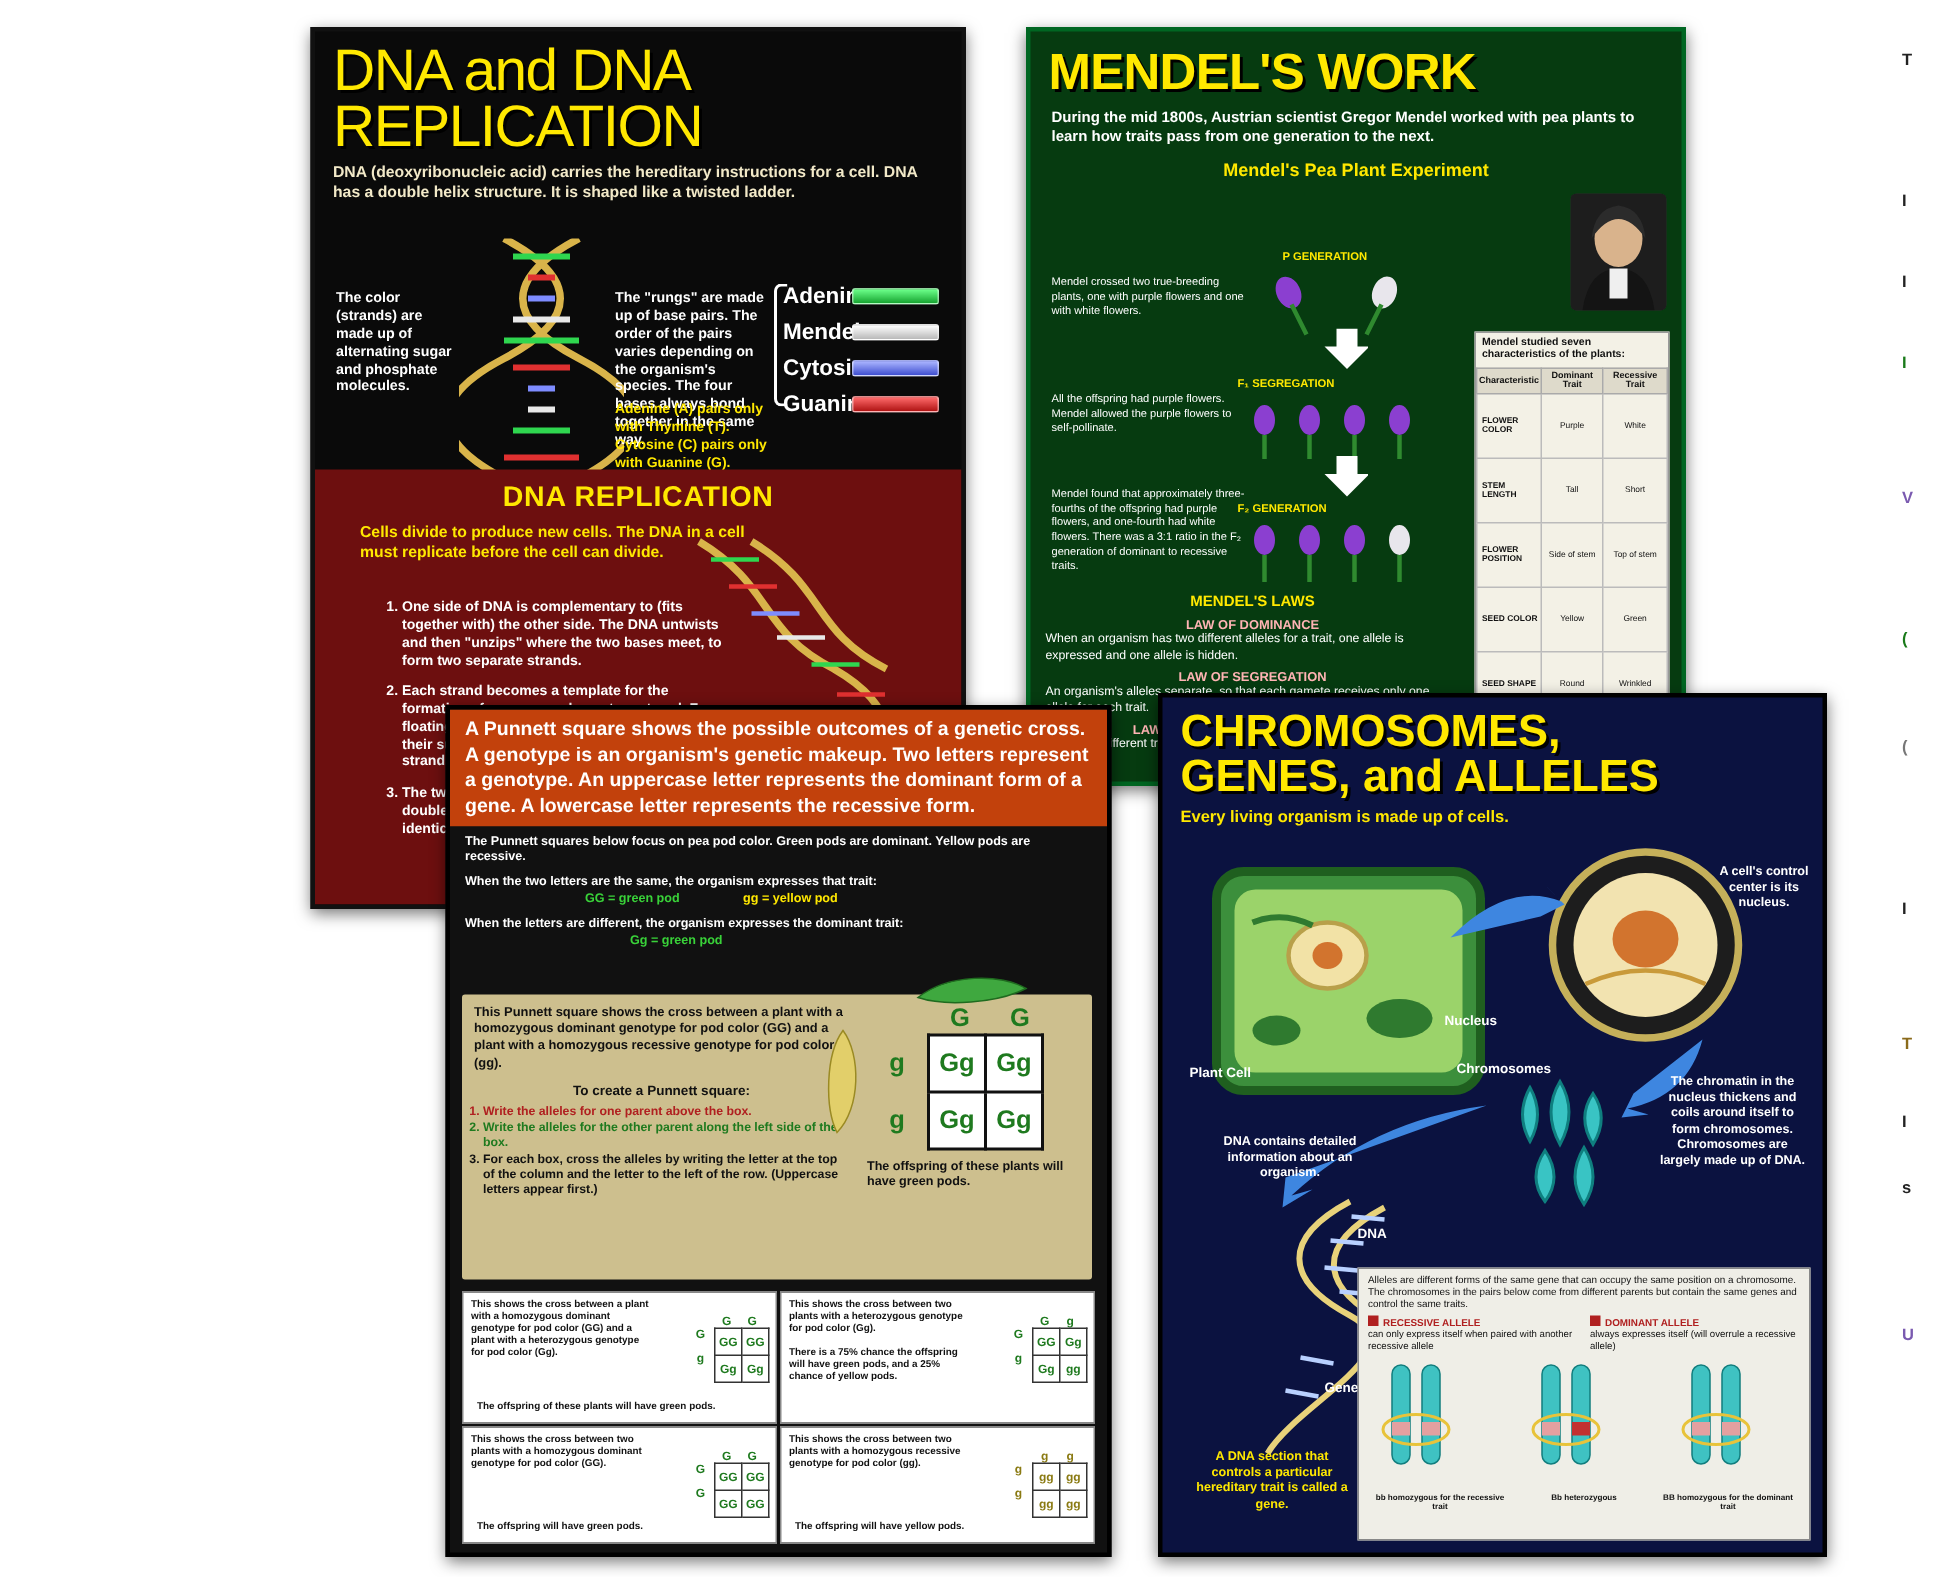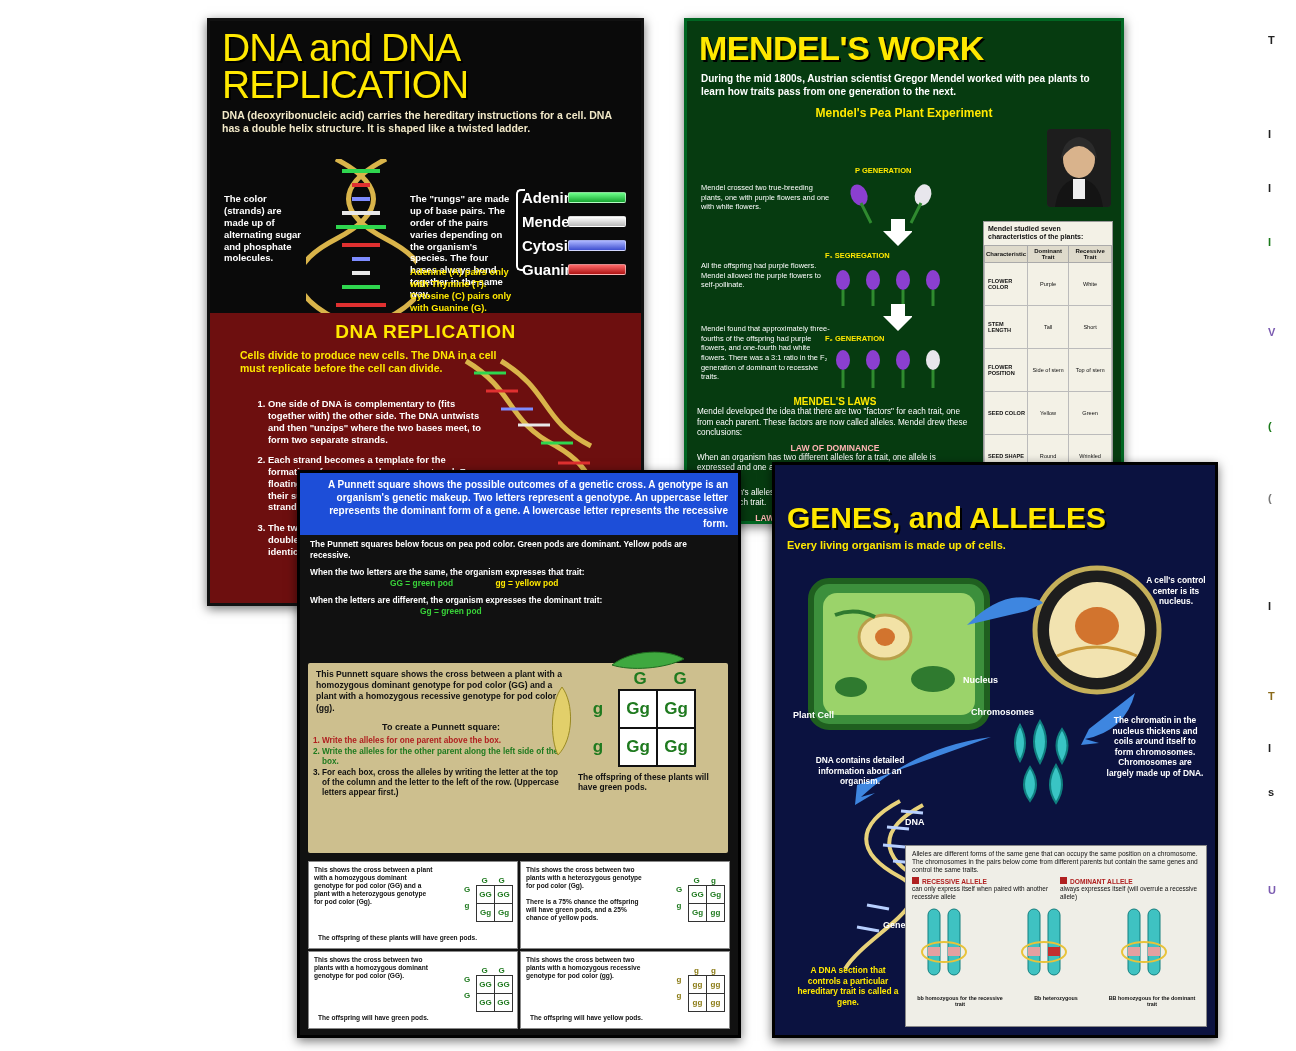--- a/index.html
+++ b/index.html
@@ -41,21 +41,21 @@
   #mendel .tablebox .cap{font-size:7px;font-weight:bold;color:#111;padding:3px 4px;line-height:1.2;}
   #mendel table{width:100%;border-collapse:collapse;font-size:6px;}
   #mendel th{background:#dedacb;border:1px solid #aaa;color:#111;font-size:6px;padding:2px 1px;}
   #mendel td{border:1px solid #bbb;color:#111;font-size:5.6px;padding:6px 1px;text-align:center;vertical-align:middle;height:30px;}
   #mendel td.rh{font-weight:bold;text-align:left;padding-left:3px;width:34px;}
   .portrait{position:absolute;right:10px;top:108px;width:64px;height:78px;border-radius:4px;background:#2b2b2b;overflow:hidden;}
 
   
   #punnett{left:297px;top:470px;width:438px;height:562px;background:#111;border:3px solid #000;}
   #punnett .title{color:#ffe800;font-weight:bold;font-size:33px;padding:6px 0 0 8px;letter-spacing:-1px;text-shadow:2px 2px 0 #000;}
-  #punnett .band{background:#1d4ed8;color:#fff;font-size:10px;font-weight:bold;line-height:1.3;padding:5px 10px;text-align:right;}
+  #punnett .band{background:#c2410c;color:#fff;font-size:13px;font-weight:bold;line-height:1.3;padding:5px 10px;}
   #punnett .band2{background:#111;color:#fff;font-size:8.4px;font-weight:bold;line-height:1.3;padding:4px 10px 2px 10px;}
   #punnett .khaki{position:absolute;left:8px;top:190px;width:420px;height:190px;background:#cdbf8e;border-radius:2px;}
   #punnett .khaki .txt{color:#111;font-size:8.6px;font-weight:bold;line-height:1.3;padding:6px 8px;width:250px;}
   #punnett ol{margin:2px 0 0 14px;padding:0;}
   #punnett ol li{margin-bottom:1px;}
   .sq{border-collapse:collapse;}
   .sq td{border:2px solid #111;width:34px;height:34px;text-align:center;font-weight:bold;font-size:17px;color:#1f7a1f;background:#fff;}
   .minibox{position:absolute;background:#fff;border:1px solid #888;}
   .minibox .t{font-size:6.6px;color:#111;font-weight:bold;line-height:1.22;padding:4px 5px;}
   .msq{border-collapse:collapse;}
@@ -226,21 +226,20 @@
       <g stroke="#2f8a2f" stroke-width="3">
           <path d="M16 24 v18"></path>
           <path d="M46 24 v18"></path>
           <path d="M76 24 v18"></path>
           <path d="M106 24 v18"></path>
         </g>
     </svg>
 
     <div class="laws">
       <div class="lawhdr">MENDEL'S LAWS</div>
-      <div class="lawtxt">Mendel developed the idea that there are two "factors" for each trait, one from each parent. These factors are now called alleles. Mendel drew these conclusions:</div>
       <div class="lawsub">LAW OF DOMINANCE</div>
       <div class="lawtxt">When an organism has two different alleles for a trait, one allele is expressed and one allele is hidden.</div>
       <div class="lawsub">LAW OF SEGREGATION</div>
       <div class="lawtxt">An organism's alleles separate, so that each gamete receives only one allele for each trait.</div>
       <div class="lawsub">LAW OF INDEPENDENT ASSORTMENT</div>
       <div class="lawtxt">Alleles for different traits are inherited independently of each other.</div>
     </div>
 
     <div class="tablebox">
       <div class="cap">Mendel studied seven characteristics of the plants:</div>
@@ -448,21 +447,21 @@
                 </tr>
           </tbody>
             </table>
         </div>
       </div>
     </div>
   </div>
 
   <div class="poster" id="chrom">
     <div class="title">
-      <br>
+      <span>CHROMOSOMES,</span><br>
       <span>GENES, and ALLELES</span>
     </div>
     <div class="lead">Every living organism is made up of cells.</div>
 
     <svg style="position:absolute;left:30px;top:110px;" width="190" height="160">
       <rect x="6" y="6" width="176" height="146" rx="18" fill="#3c8f3c" stroke="#1f5f1f" stroke-width="6"></rect>
       <rect x="18" y="18" width="152" height="122" rx="14" fill="#9bd36a"></rect>
       <ellipse cx="80" cy="62" rx="26" ry="22" fill="#f2e2a6" stroke="#b8a04a" stroke-width="3"></ellipse>
       <ellipse cx="80" cy="62" rx="10" ry="9" fill="#d2742e"></ellipse>
       <ellipse cx="128" cy="104" rx="22" ry="13" fill="#2f7a2f"></ellipse>

